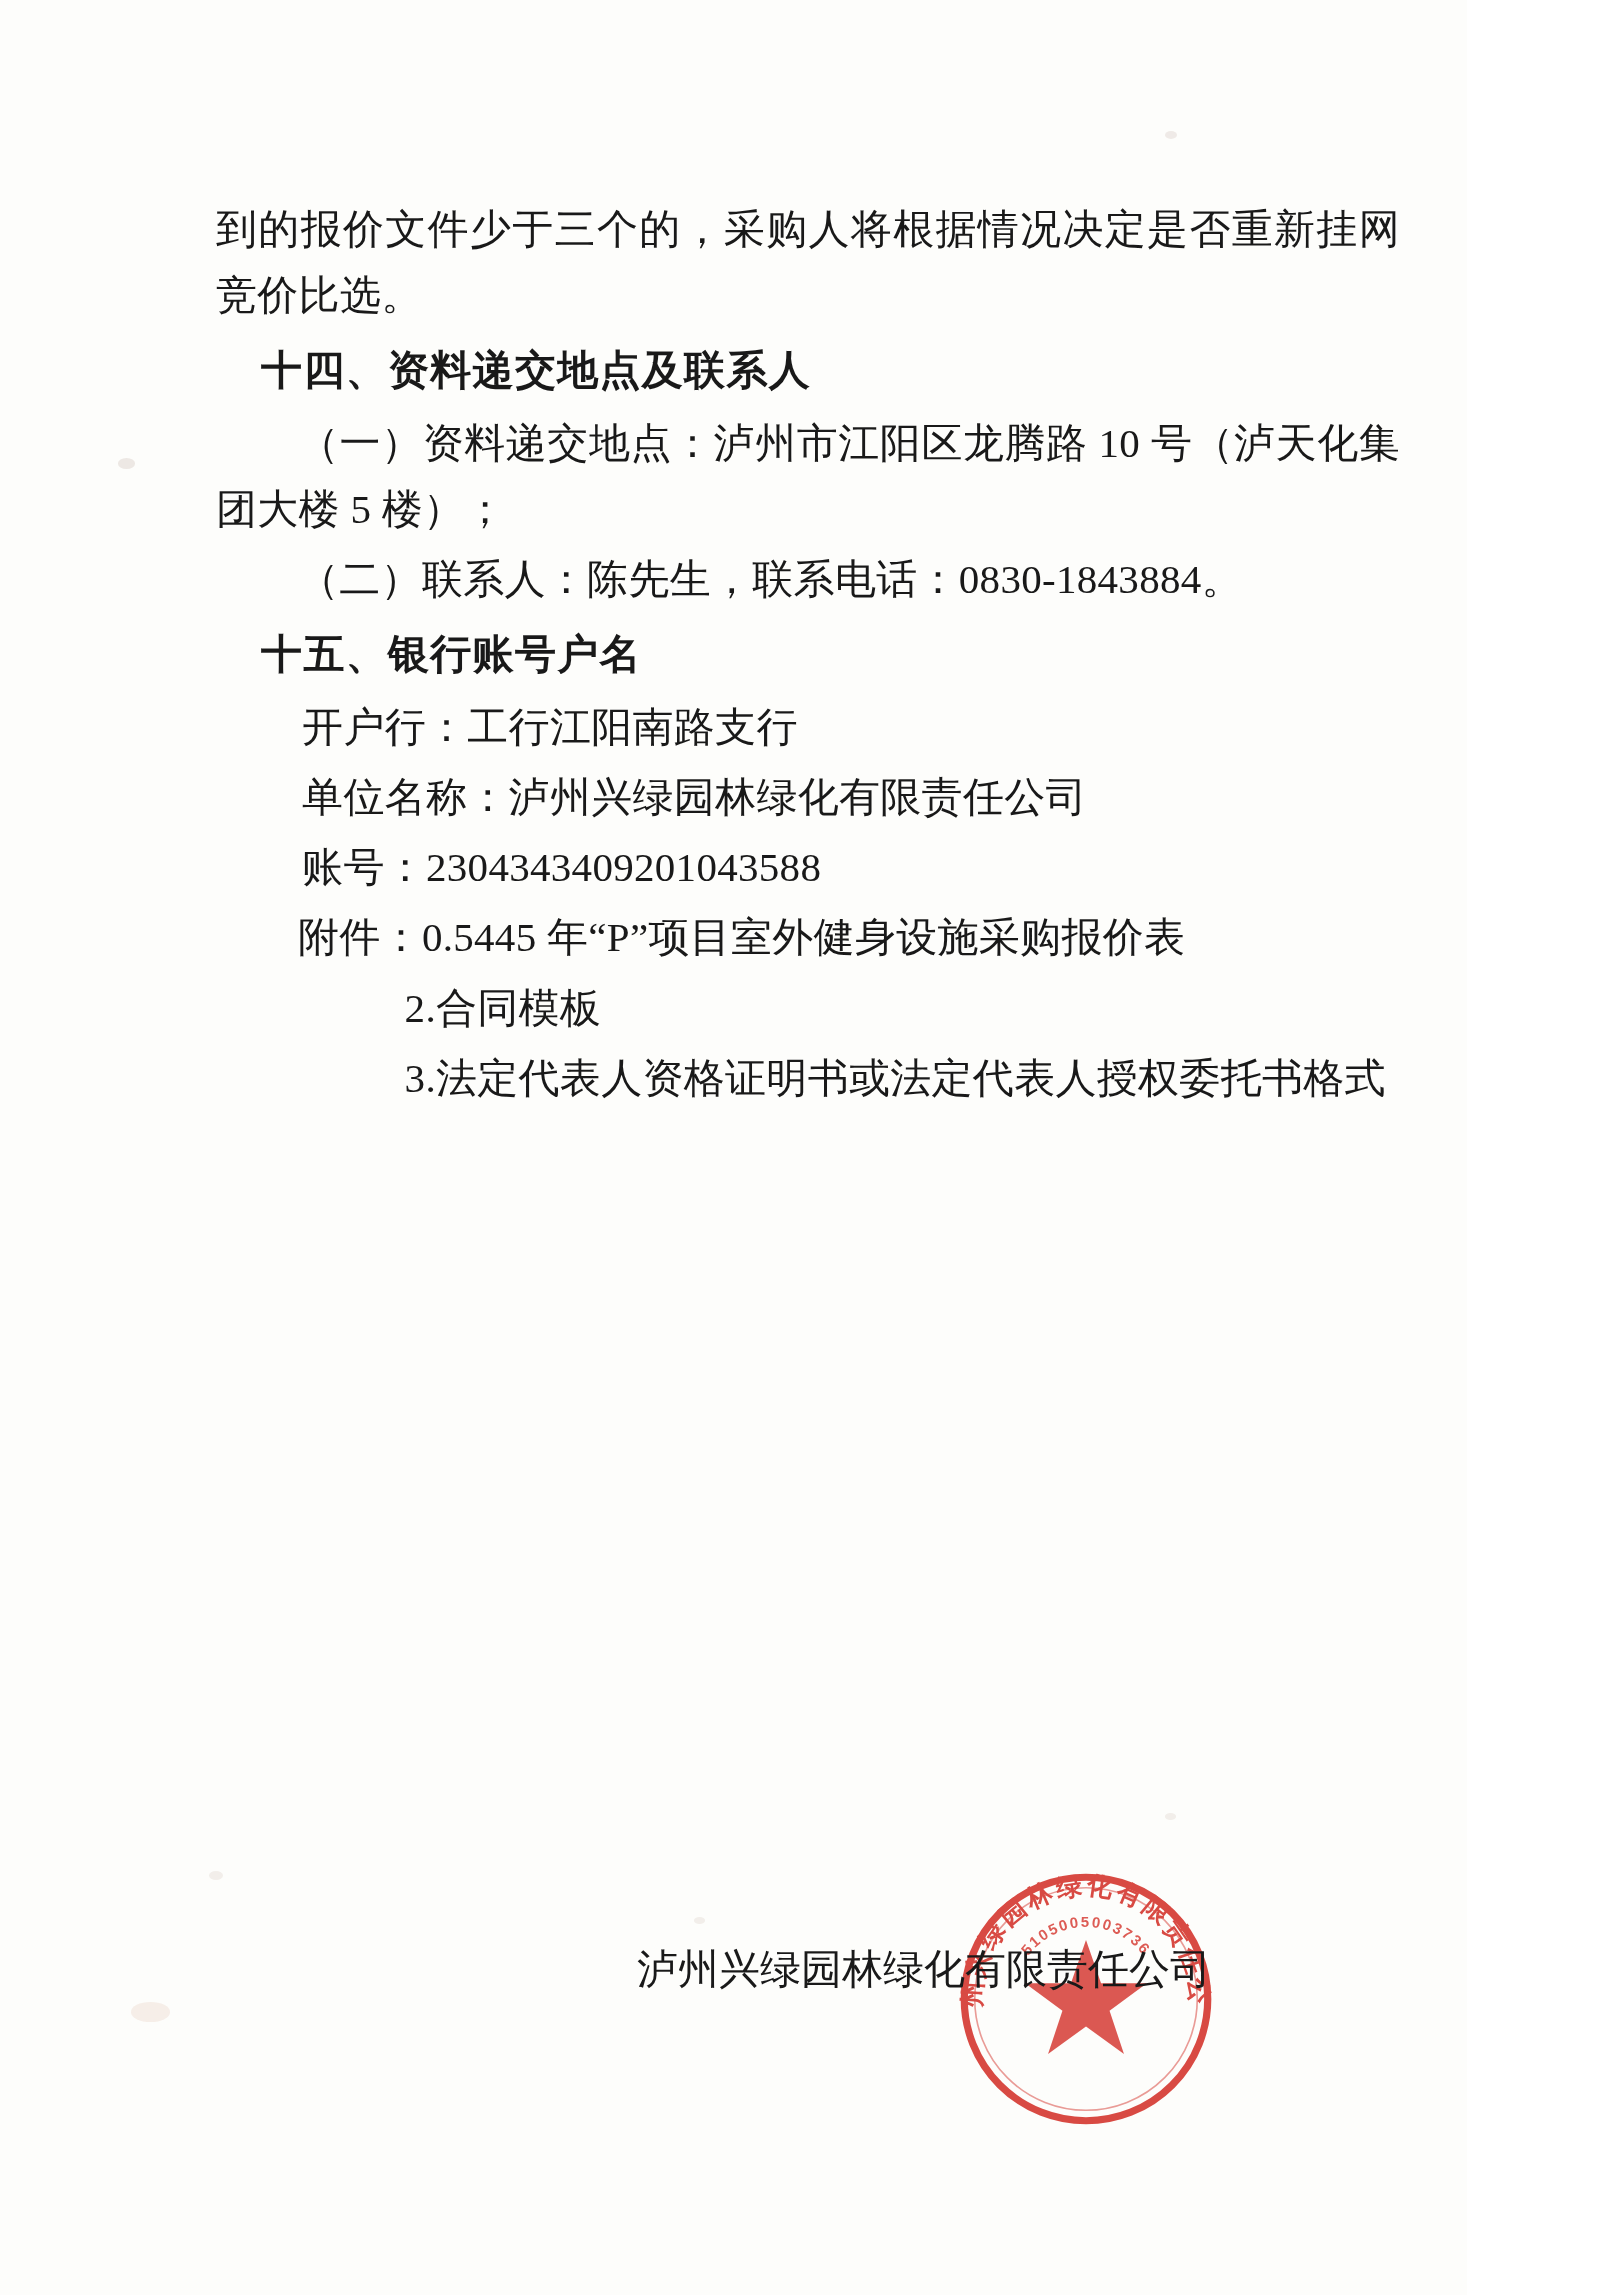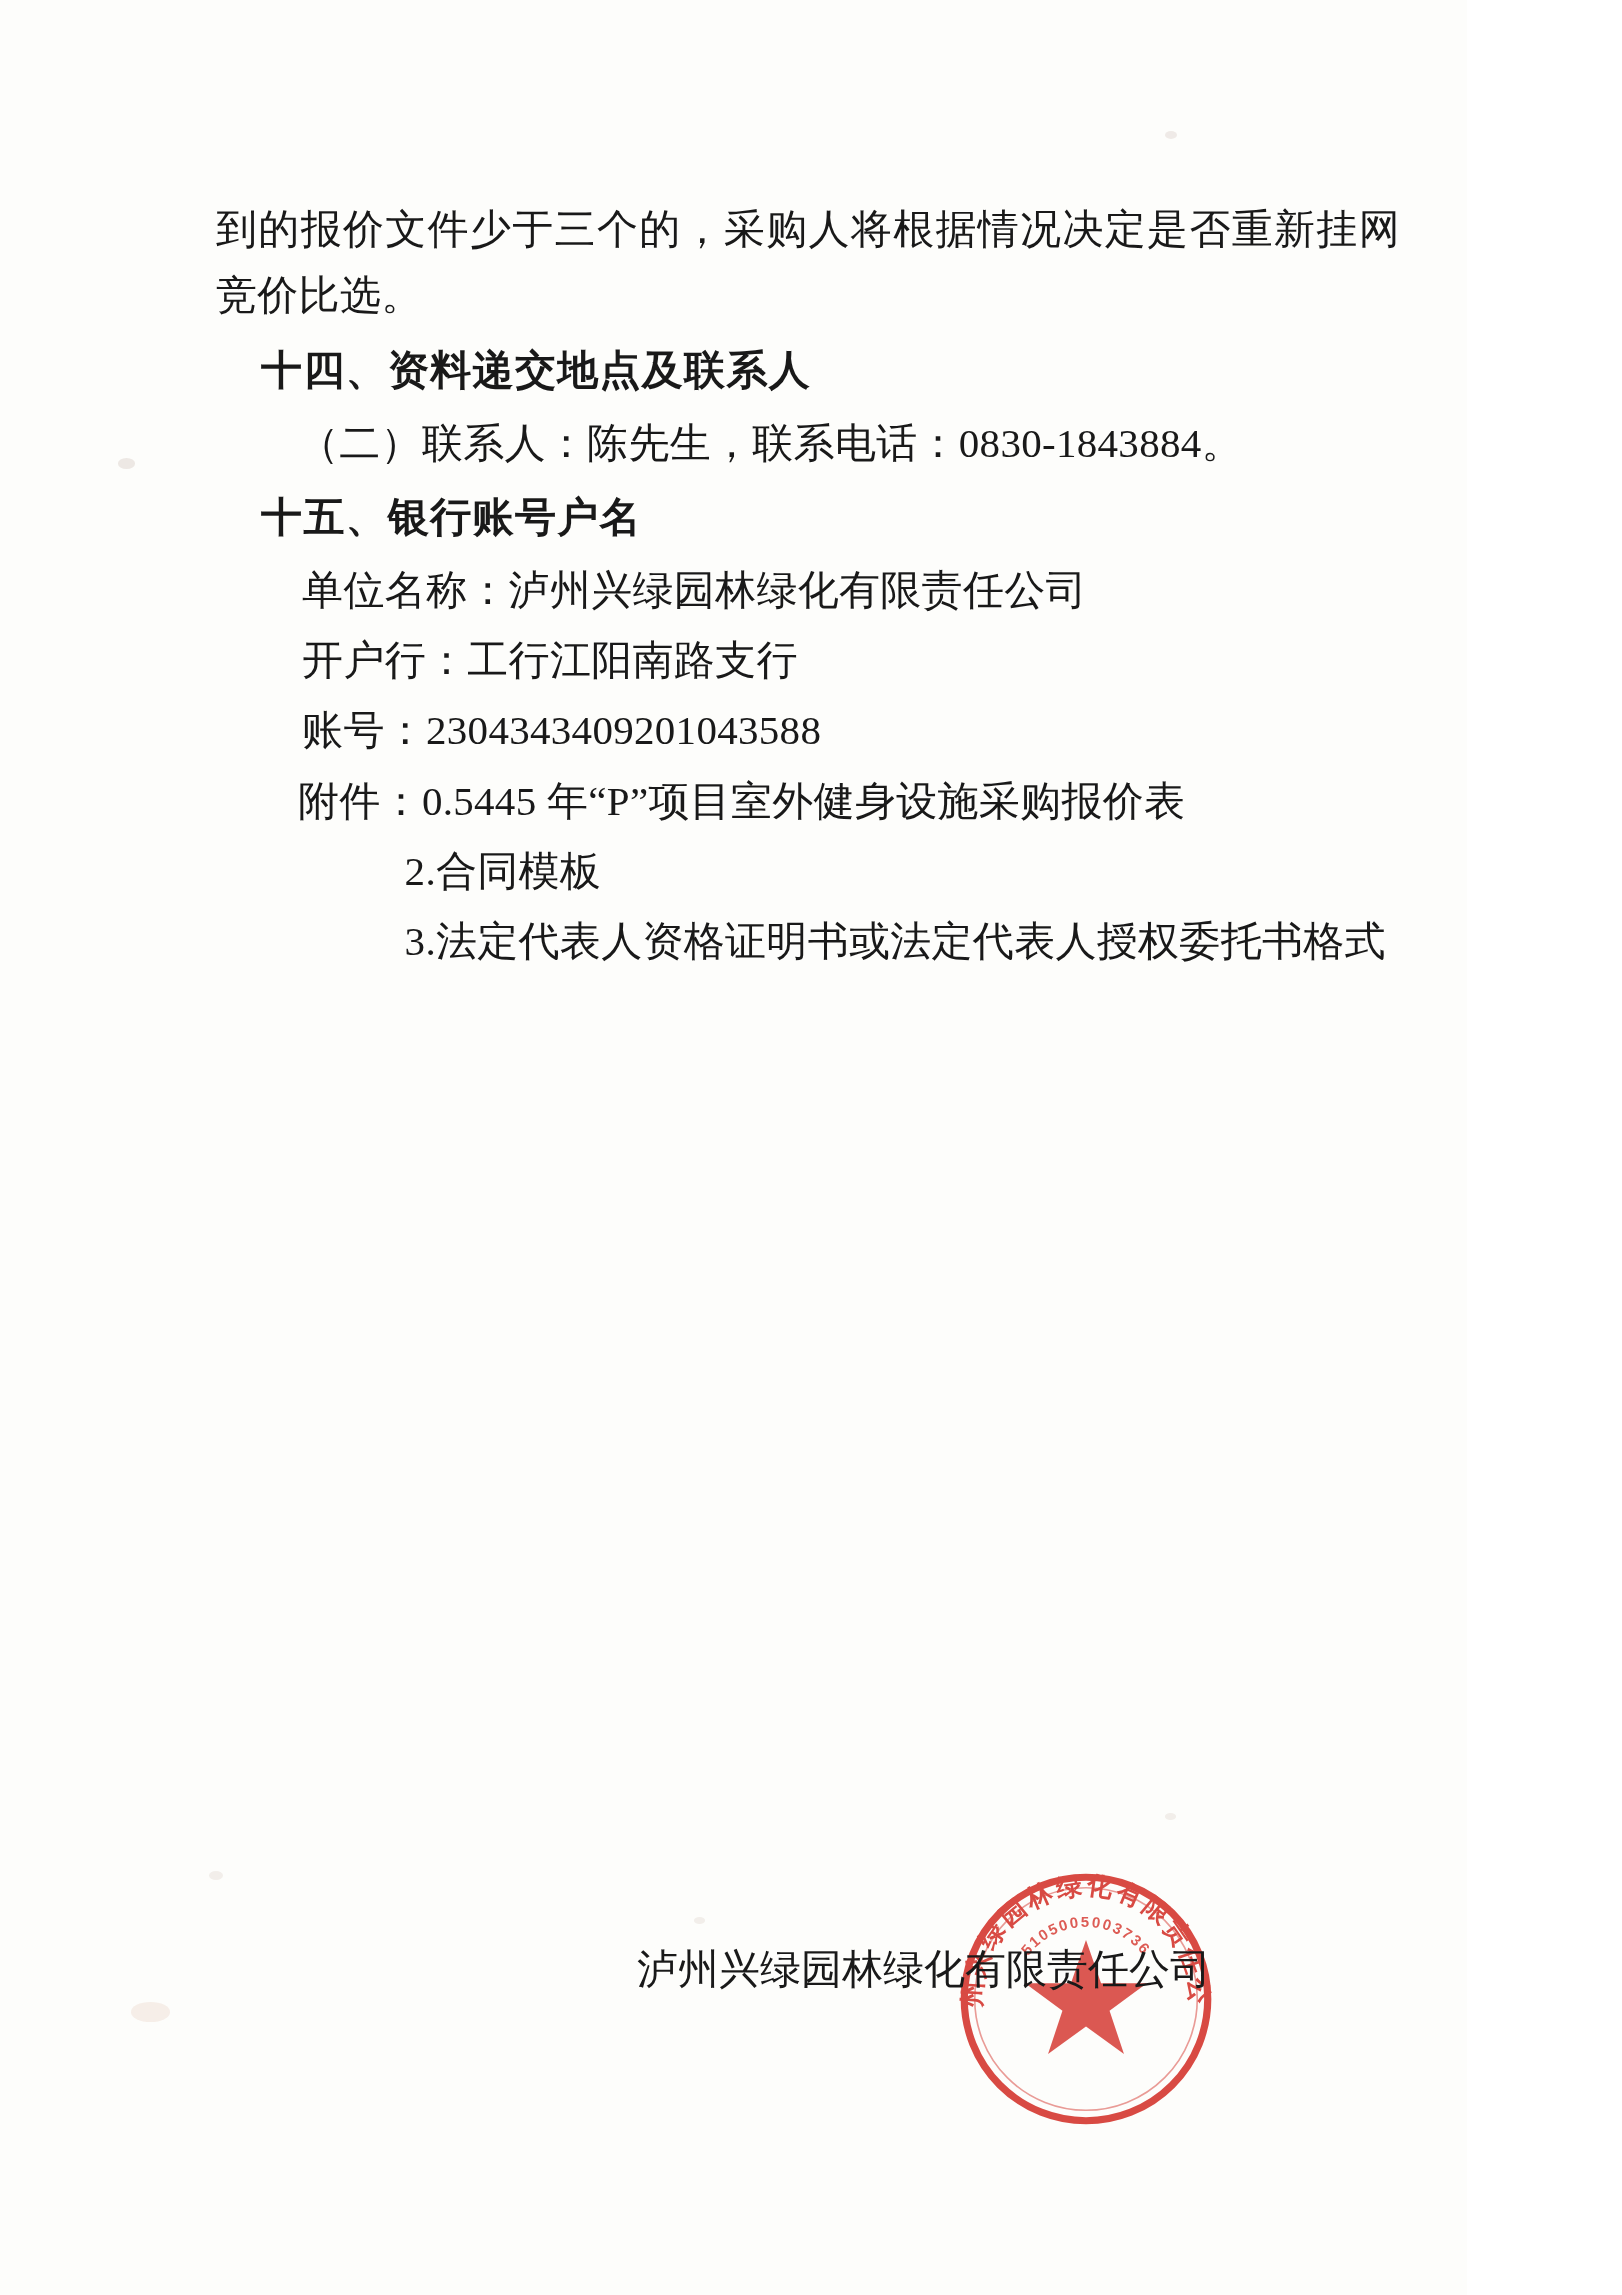--- a/index.html
+++ b/index.html
@@ -86,28 +86,29 @@
   <div class="blotch" style="left:694px;top:1917px;width:10.5px;height:6.5px;background:rgba(200,180,170,0.2);"></div>
   <div class="blotch" style="left:1165px;top:1813px;width:10.5px;height:6.5px;background:rgba(200,180,170,0.2);"></div>
 
   <div class="content">
 
     <p class="plain">到的报价文件少于三个的，采购人将根据情况决定是否重新挂网竞价比选。</p>
 
 
     <p class="heading indent-head">十四、资料递交地点及联系人</p>
 
+    <p class="indent1">（一）资料递交地点：泸州市江阳区龙腾路 10 号（泸天化集团大楼 5 楼）；</p>
 
     <p class="indent1">（二）联系人：陈先生，联系电话：0830-1843884。</p>
 
     <p class="heading indent-head">十五、银行账号户名</p>
 
+    <p class="indent15">开户行：工行江阳南路支行</p>
+
     <p class="indent15">单位名称：泸州兴绿园林绿化有限责任公司</p>
-
-    <p class="indent15">开户行：工行江阳南路支行</p>
 
     <p class="indent15">账号：2304343409201043588</p>
 
 
     <p class="indent1">附件：0.5445 年“P”项目室外健身设施采购报价表</p>
 
     <p style="text-indent:4.6em;">2.合同模板</p>
 
     <p style="text-indent:4.6em;">3.法定代表人资格证明书或法定代表人授权委托书格式</p>
 

